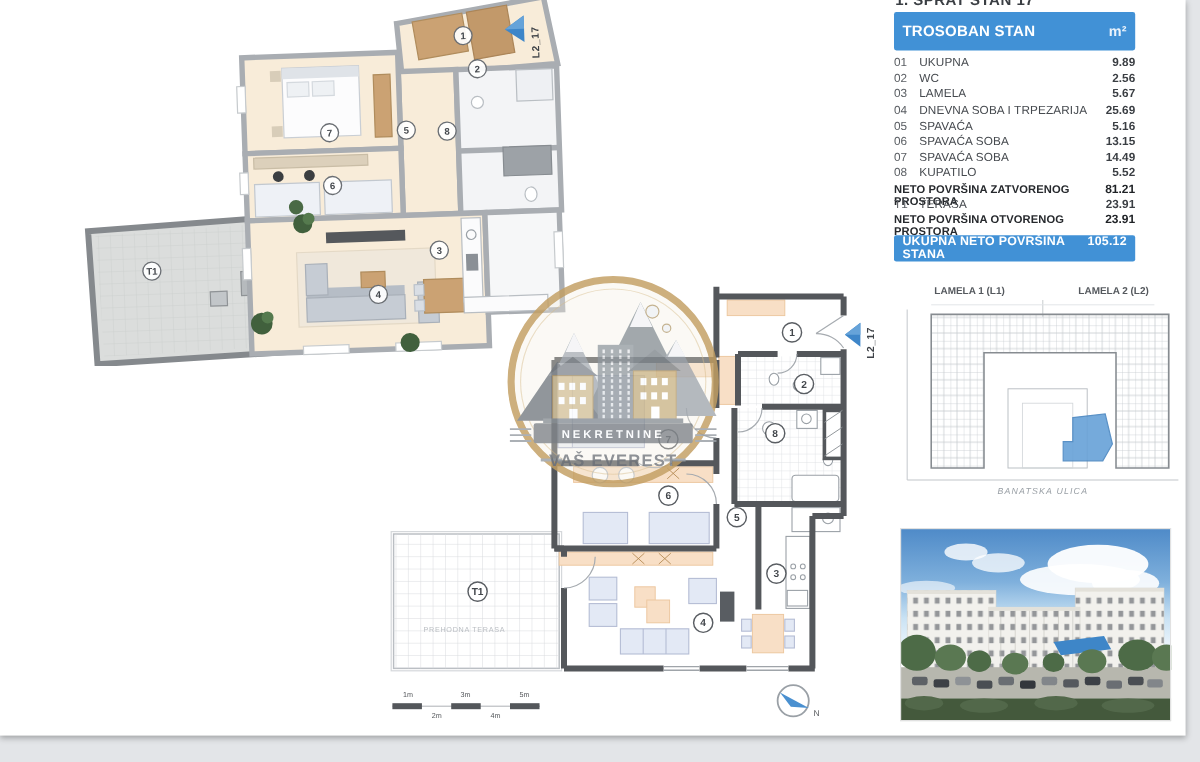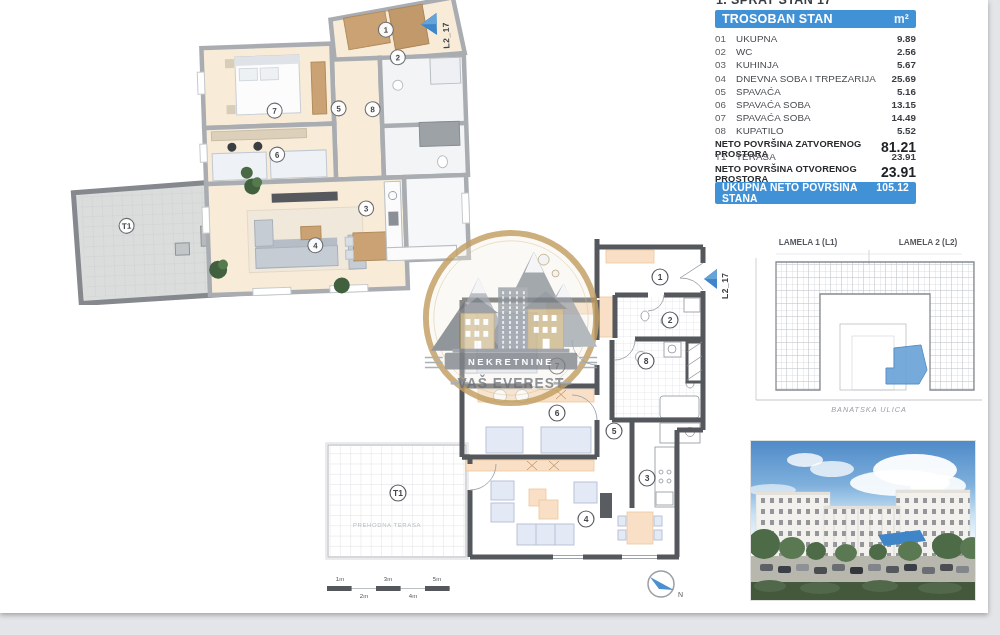--- a/index.html
+++ b/index.html
@@ -5,31 +5,31 @@
   html,body{margin:0;padding:0}
   body{width:1000px;height:635px;background:#e3e5e8;font-family:"Liberation Sans",sans-serif;position:relative;overflow:hidden}
   .page{position:absolute;left:0;top:0;width:988px;height:613px;background:#ffffff;overflow:hidden;box-shadow:0 2px 5px rgba(0,0,0,.3)}
   svg{display:block}
   .plan3d{position:absolute;left:55px;top:0;width:420px;height:305px}
   .plan2d{position:absolute;left:300px;top:236px;width:445px;height:372px}
   .siteplan{position:absolute;left:748px;top:232px;width:242px;height:196px}
   .photo{position:absolute;left:750px;top:440px;width:226px;height:161px}
   .logo{position:absolute;left:417px;top:226px;width:188px;height:188px;opacity:.9}
   
-  .area-table{position:absolute;left:715px;top:0;width:201px}
+  .area-table{position:absolute;left:745px;top:0;width:201px}
   .unit-title{position:absolute;top:-7px;left:1px;font-size:12.5px;font-weight:bold;color:#3a3e43;letter-spacing:.4px;white-space:nowrap}
-  .thead{margin-top:10px;height:18px;background:#4191d6;border-radius:2px;color:#fff;display:flex;align-items:center;justify-content:space-between;padding:0 7px;font-size:12.5px;font-weight:bold;letter-spacing:.2px}
+  .thead{margin-top:10px;height:32px;background:#4191d6;border-radius:2px;color:#fff;display:flex;align-items:center;justify-content:space-between;padding:0 7px;font-size:12.5px;font-weight:bold;letter-spacing:.2px}
   .thead .unit{font-size:12px;color:#eaf3fc}
   .trows{margin-top:5px}
   .trow{display:flex;align-items:flex-start;height:13.2px;font-size:9.8px;color:#464a4f}
   .trow .num{width:21px;color:#5a5e63}
   .trow .nm{flex:1;letter-spacing:.1px}
   .trow .val{font-weight:bold;color:#3a3e43}
   .trow.sum{height:12.3px;font-weight:bold;color:#26292d;font-size:9.3px}
-  .trow.sum .val{font-size:14px;color:#1f2226}
+  .trow.sum .val{font-size:10px;color:#1f2226}
   .trow.t1 .val{color:#3a3e43}
   .total{margin-top:6px;height:22px;background:#4191d6;border-radius:2px;color:#fff;display:flex;justify-content:space-between;padding:0 7px;font-size:10.3px;font-weight:bold;letter-spacing:.2px}
 </style>
 </head>
 <body>
 
 <div class="page">
 
   <svg class="plan3d" viewBox="55 0 420 305">
     <defs>
@@ -362,21 +362,21 @@
           <span class="nm">UKUPNA</span>
           <span class="val">9.89</span>
         </div>
       <div class="trow">
           <span class="num">02</span>
           <span class="nm">WC</span>
           <span class="val">2.56</span>
         </div>
       <div class="trow">
           <span class="num">03</span>
-          <span class="nm">KUHINJA</span>
+          <span class="nm">LAMELA</span>
           <span class="val">5.67</span>
         </div>
       <div class="trow">
           <span class="num">04</span>
           <span class="nm">DNEVNA SOBA I TRPEZARIJA</span>
           <span class="val">25.69</span>
         </div>
       <div class="trow">
           <span class="num">05</span>
           <span class="nm">SPAVAĆA</span>

